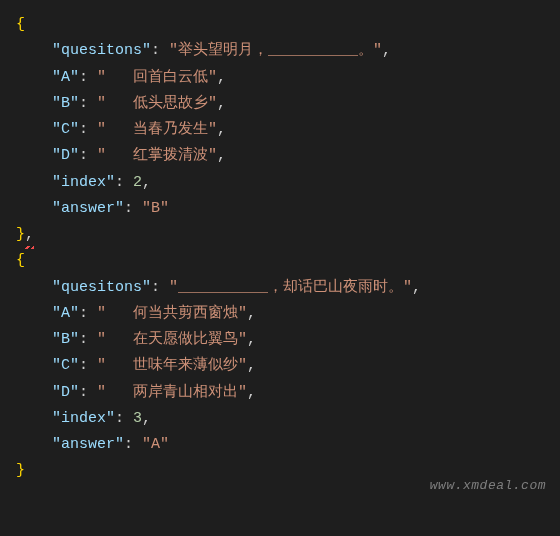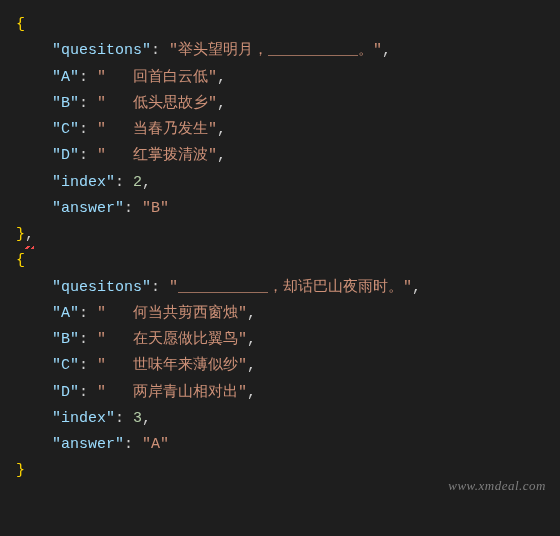--- a/index.html
+++ b/index.html
@@ -41,21 +41,21 @@
     height: 3px;
     background-image: linear-gradient(135deg, transparent 0%, transparent 30%, #f14c4c 30%, #f14c4c 60%, transparent 60%);
     background-size: 6px 3px;
     background-repeat: repeat-x;
   }
   .watermark {
     position: absolute;
     right: 14px;
     bottom: 38px;
     color: #888;
-    font-family: Liberation Serif, serif;
+    font-family: Liberation Mono, monospace;
     font-size: 13px;
     font-style: italic;
     letter-spacing: 0.5px;
     opacity: 0.9;
   }
 </style>
 </head>
 <body>
 
 <div class="line"><span class="brace">{</span></div>

